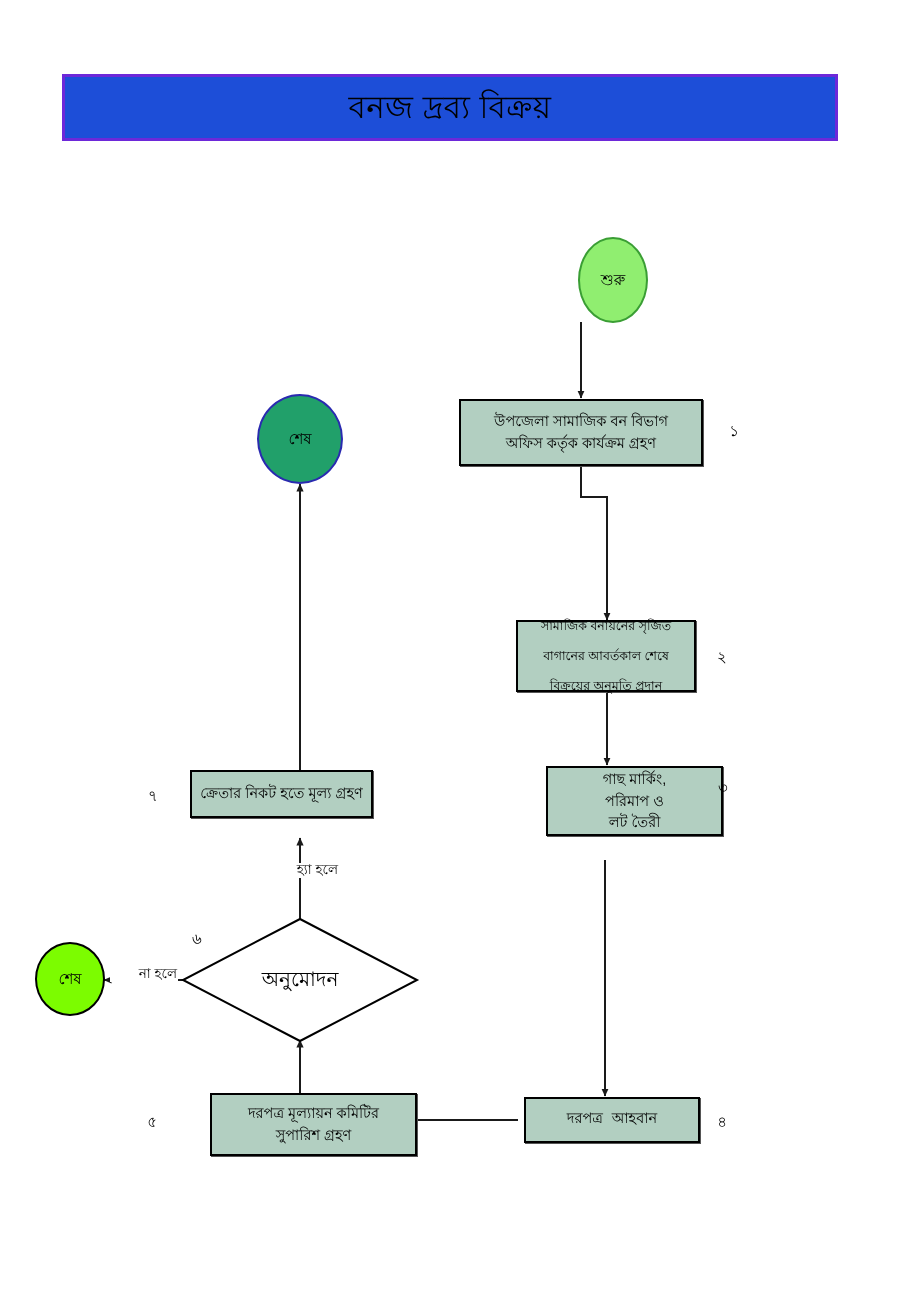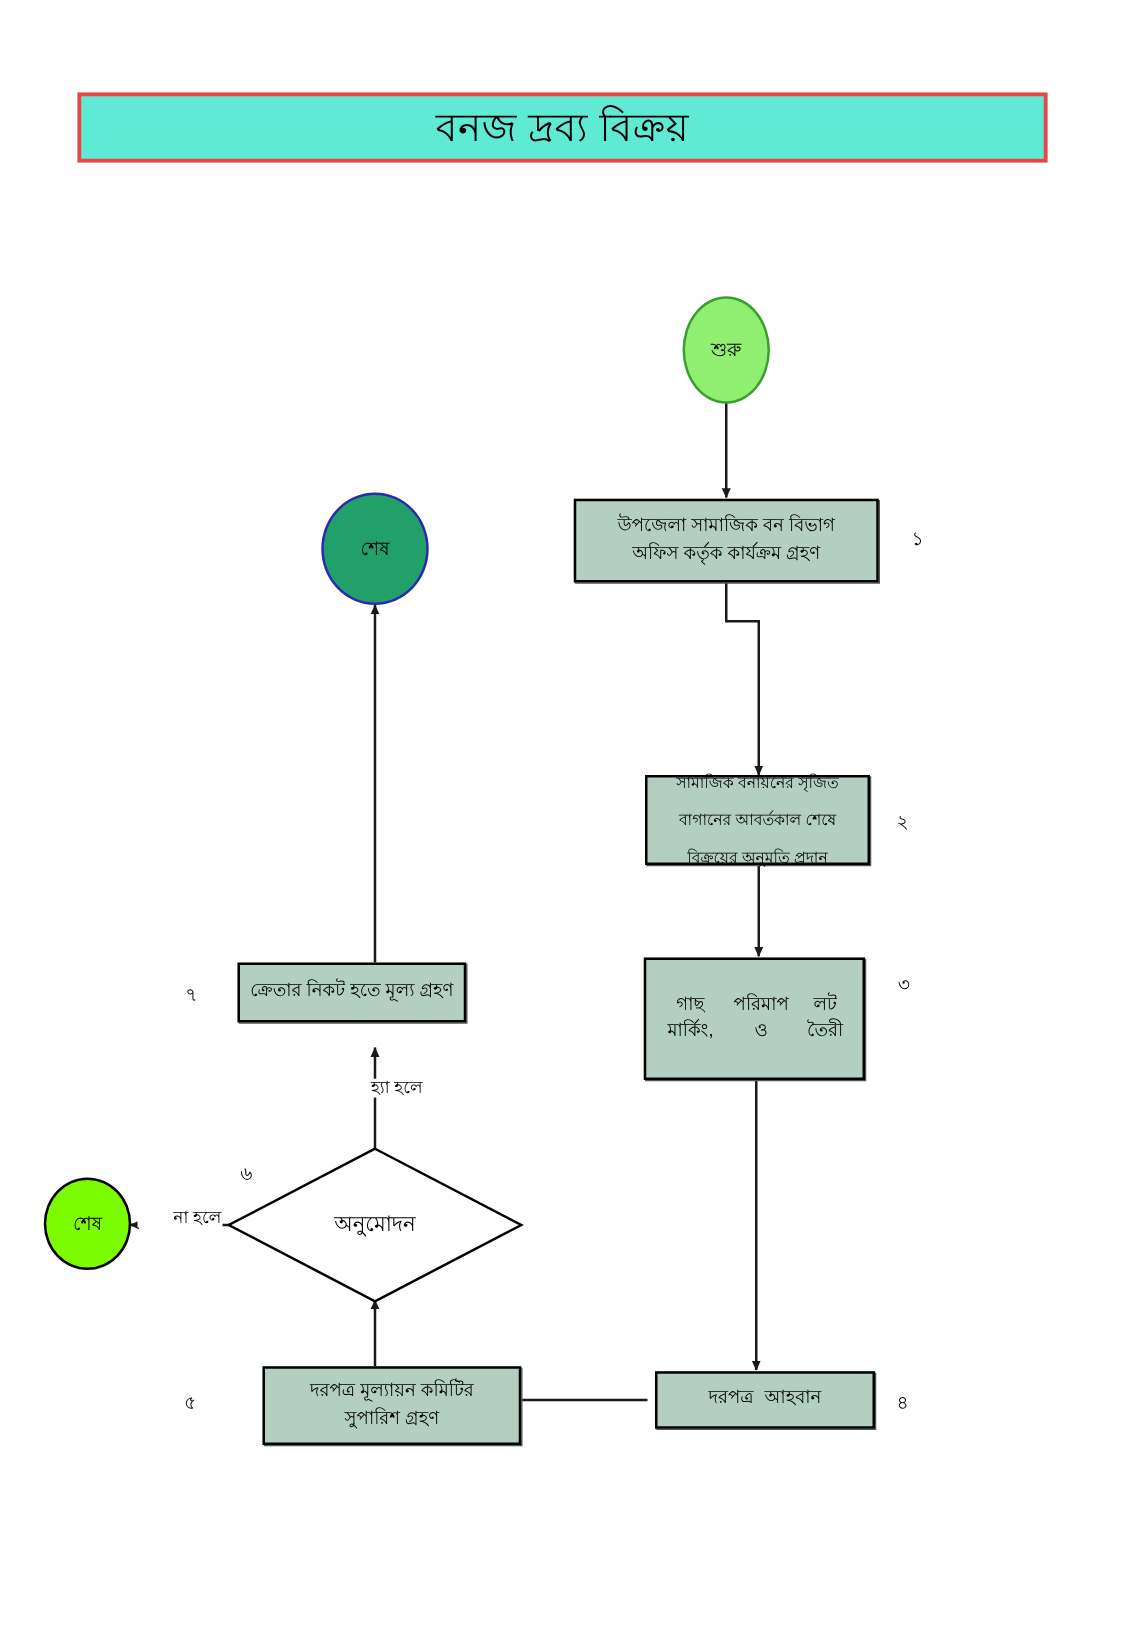--- a/index.html
+++ b/index.html
@@ -14,23 +14,23 @@
     font-family: "Liberation Sans", "DejaVu Sans", sans-serif;
     overflow: hidden;
   }
 
   
   #title-banner {
     position: absolute;
     left: 62px;
     top: 74px;
     width: 776px;
-    height: 56px;
-    background: #5eead4;
-    border: 3px solid #ef4444;
+    height: 67px;
+    background: #1d4ed8;
+    border: 3px solid #6d28d9;
     box-sizing: border-box;
     display: flex;
     align-items: center;
     justify-content: center;
   }
   #title-banner .title-text {
     font-size: 31px;
     color: #000000;
     letter-spacing: 0.5px;
     line-height: 1;
@@ -90,21 +90,21 @@
   }
   .decision-label {
     position: absolute;
     left: 0;
     top: 0;
     width: 100%;
     height: 100%;
     display: flex;
     align-items: center;
     justify-content: center;
-    font-size: 17px;
+    font-size: 20px;
     color: #000000;
   }
 
   
   .step-num {
     position: absolute;
     font-size: 15px;
     color: #000000;
     z-index: 4;
     text-align: center;
@@ -148,21 +148,21 @@
 
   <path d="M300,919 L300,838" stroke="#1a1a1a" stroke-width="2" fill="none" marker-end="url(#arrowhead)"></path>
 
   <path d="M184,980 L104,980" stroke="#1a1a1a" stroke-width="2" fill="none" marker-end="url(#arrowhead)"></path>
 
   <path d="M300,770 L300,484" stroke="#1a1a1a" stroke-width="2" fill="none" marker-end="url(#arrowhead)"></path>
 
   <polygon points="300,919 417,980 300,1041 183,980" fill="#ffffff" stroke="#000000" stroke-width="2"></polygon>
 </svg>
 
-<div class="node terminator term-start" style="left:546px; top:237px; width:70px; height:86px;">
+<div class="node terminator term-start" style="left:578px; top:237px; width:70px; height:86px;">
   <span>শুরু</span>
 </div>
 
 <div class="node terminator term-end-teal" style="left:257px; top:394px; width:86px; height:90px;">
   <span>শেষ</span>
 </div>
 
 <div class="node terminator term-end-green" style="left:35px; top:942px; width:70px; height:74px;">
   <span>শেষ</span>
 </div>
@@ -173,21 +173,21 @@
 </div>
 <div class="step-num" style="left:722px; top:419px; width:24px;">১</div>
 
 <div class="node process-box" style="left:516px; top:620px; width:180px; height:72px; flex-direction:column; font-size:12.5px;gap:12px;">
   <span>সামাজিক বনায়নের সৃজিত</span>
   <span>বাগানের আবর্তকাল শেষে</span>
   <span>বিক্রয়ের অনুমতি প্রদান</span>
 </div>
 <div class="step-num" style="left:710px; top:645px; width:24px;">২</div>
 
-<div class="node process-box" style="left:515px; top:766px; width:177px; height:98px; ">
+<div class="node process-box" style="left:546px; top:766px; width:177px; height:70px; flex-direction:column;">
   <span>গাছ মার্কিং,</span>
   <span>পরিমাপ ও</span>
   <span>লট তৈরী</span>
 </div>
 <div class="step-num" style="left:711px; top:776px; width:24px;">৩</div>
 
 <div class="node process-box" style="left:524px; top:1097px; width:176px; height:46px;font-family:Liberation Mono, monospace;">
   <span>দরপত্র আহবান</span>
 </div>
 <div class="step-num" style="left:710px; top:1110px; width:24px;">৪</div>

